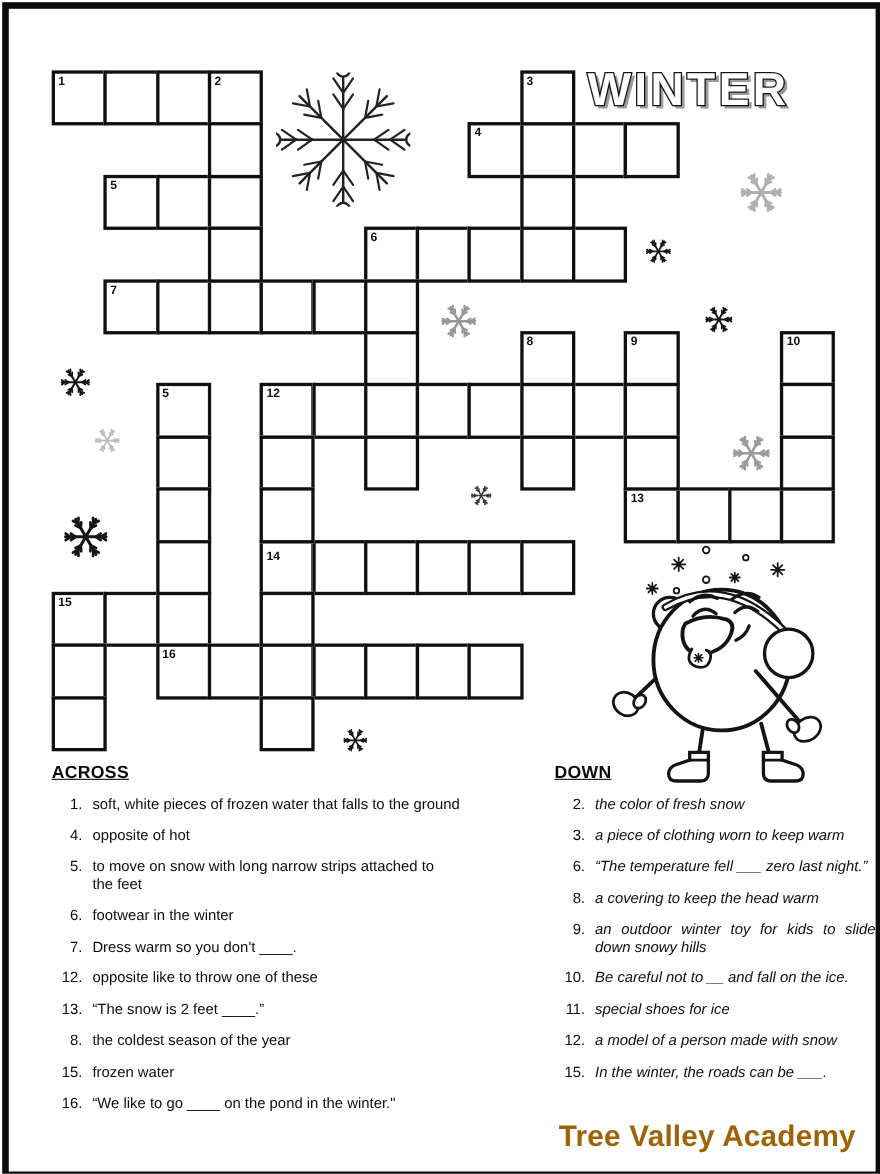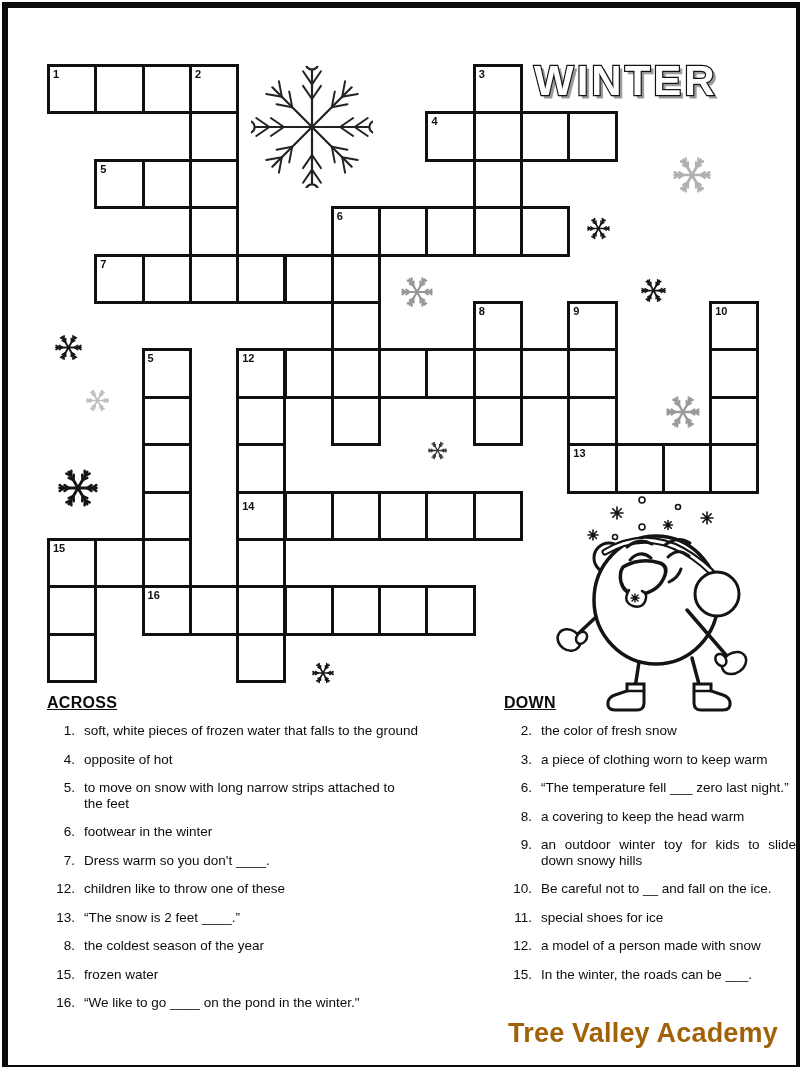--- a/index.html
+++ b/index.html
@@ -16,21 +16,21 @@
   
   .clue-col{position:absolute;top:694px;}
   .clue-col.left{left:45px;width:408px;}
   .clue-col.right{left:486px;width:294px;margin-left:16px;}
   .clue-header{font-size:16px;font-weight:bold;text-decoration:underline;
                color:#0c0c0c;margin:0 0 11px 2px;letter-spacing:.3px;}
   .clue{display:flex;margin-bottom:13px;font-size:13.5px;line-height:15.5px;color:#0c0c0c;}
   .cnum{width:30px;min-width:30px;text-align:right;padding-right:9px;}
   .ctext{white-space:pre-line;}
   .clue-col.left .ctext{max-width:360px;}
-  .clue-col.right .ctext{max-width:258px;}
+  .clue-col.right .ctext{max-width:258px;font-style:italic;}
   .ctext.justify{text-align:justify;white-space:normal;}
   
   .branding{position:absolute;top:1018px;right:22px;font-size:27px;font-weight:bold;
             letter-spacing:.2px;}
   .flake{position:absolute;}
   .snowman{position:absolute;left:545px;top:490px;}
 </style>
 </head>
 <body>
 
@@ -609,21 +609,21 @@
       <div class="clue">
         <span class="cnum">6.</span>
         <span class="ctext">footwear in the winter</span>
       </div>
       <div class="clue">
         <span class="cnum">7.</span>
         <span class="ctext">Dress warm so you don't ____.</span>
       </div>
       <div class="clue">
         <span class="cnum">12.</span>
-        <span class="ctext">children like to throw one of these</span>
+        <span class="ctext">opposite like to throw one of these</span>
       </div>
       <div class="clue">
         <span class="cnum">13.</span>
         <span class="ctext">“The snow is 2 feet ____.”</span>
       </div>
       <div class="clue">
         <span class="cnum">8.</span>
         <span class="ctext">the coldest season of the year</span>
       </div>
       <div class="clue">

